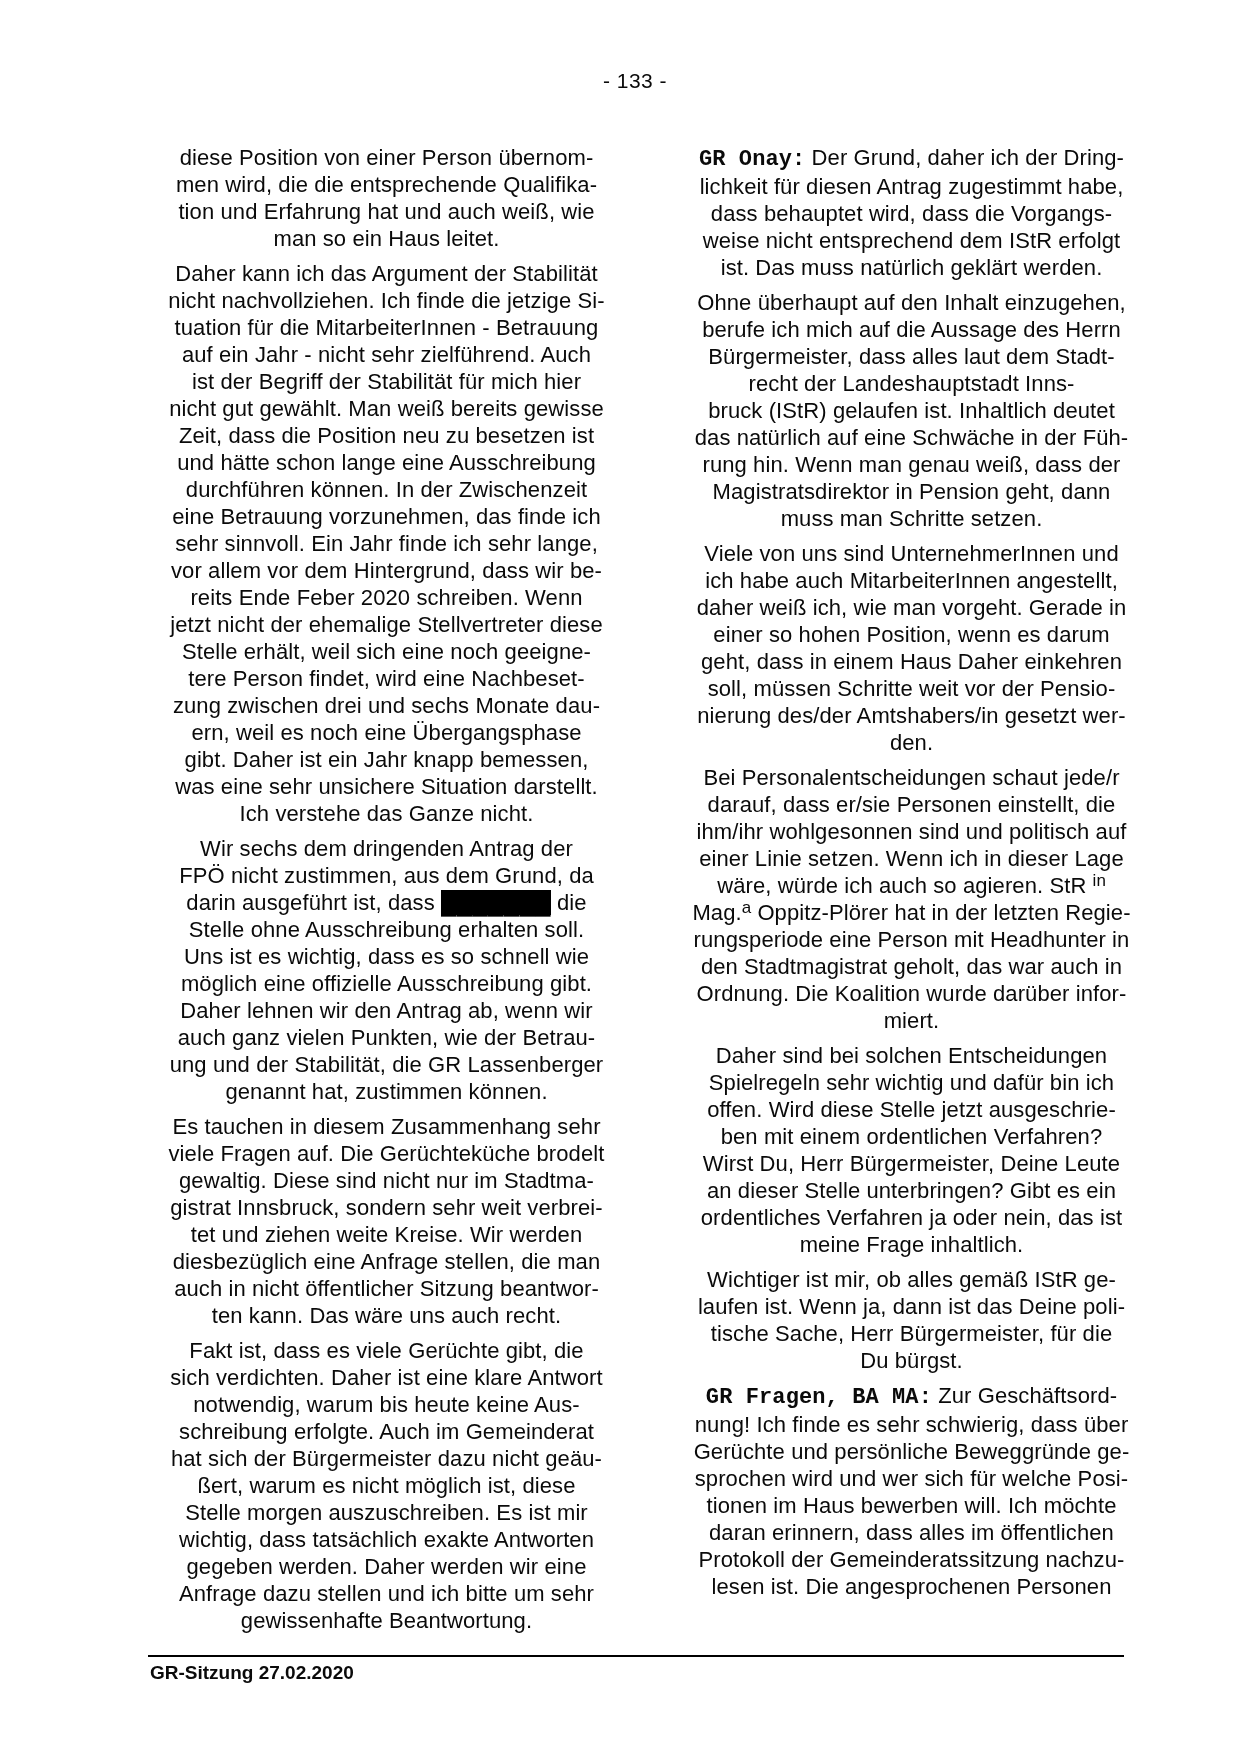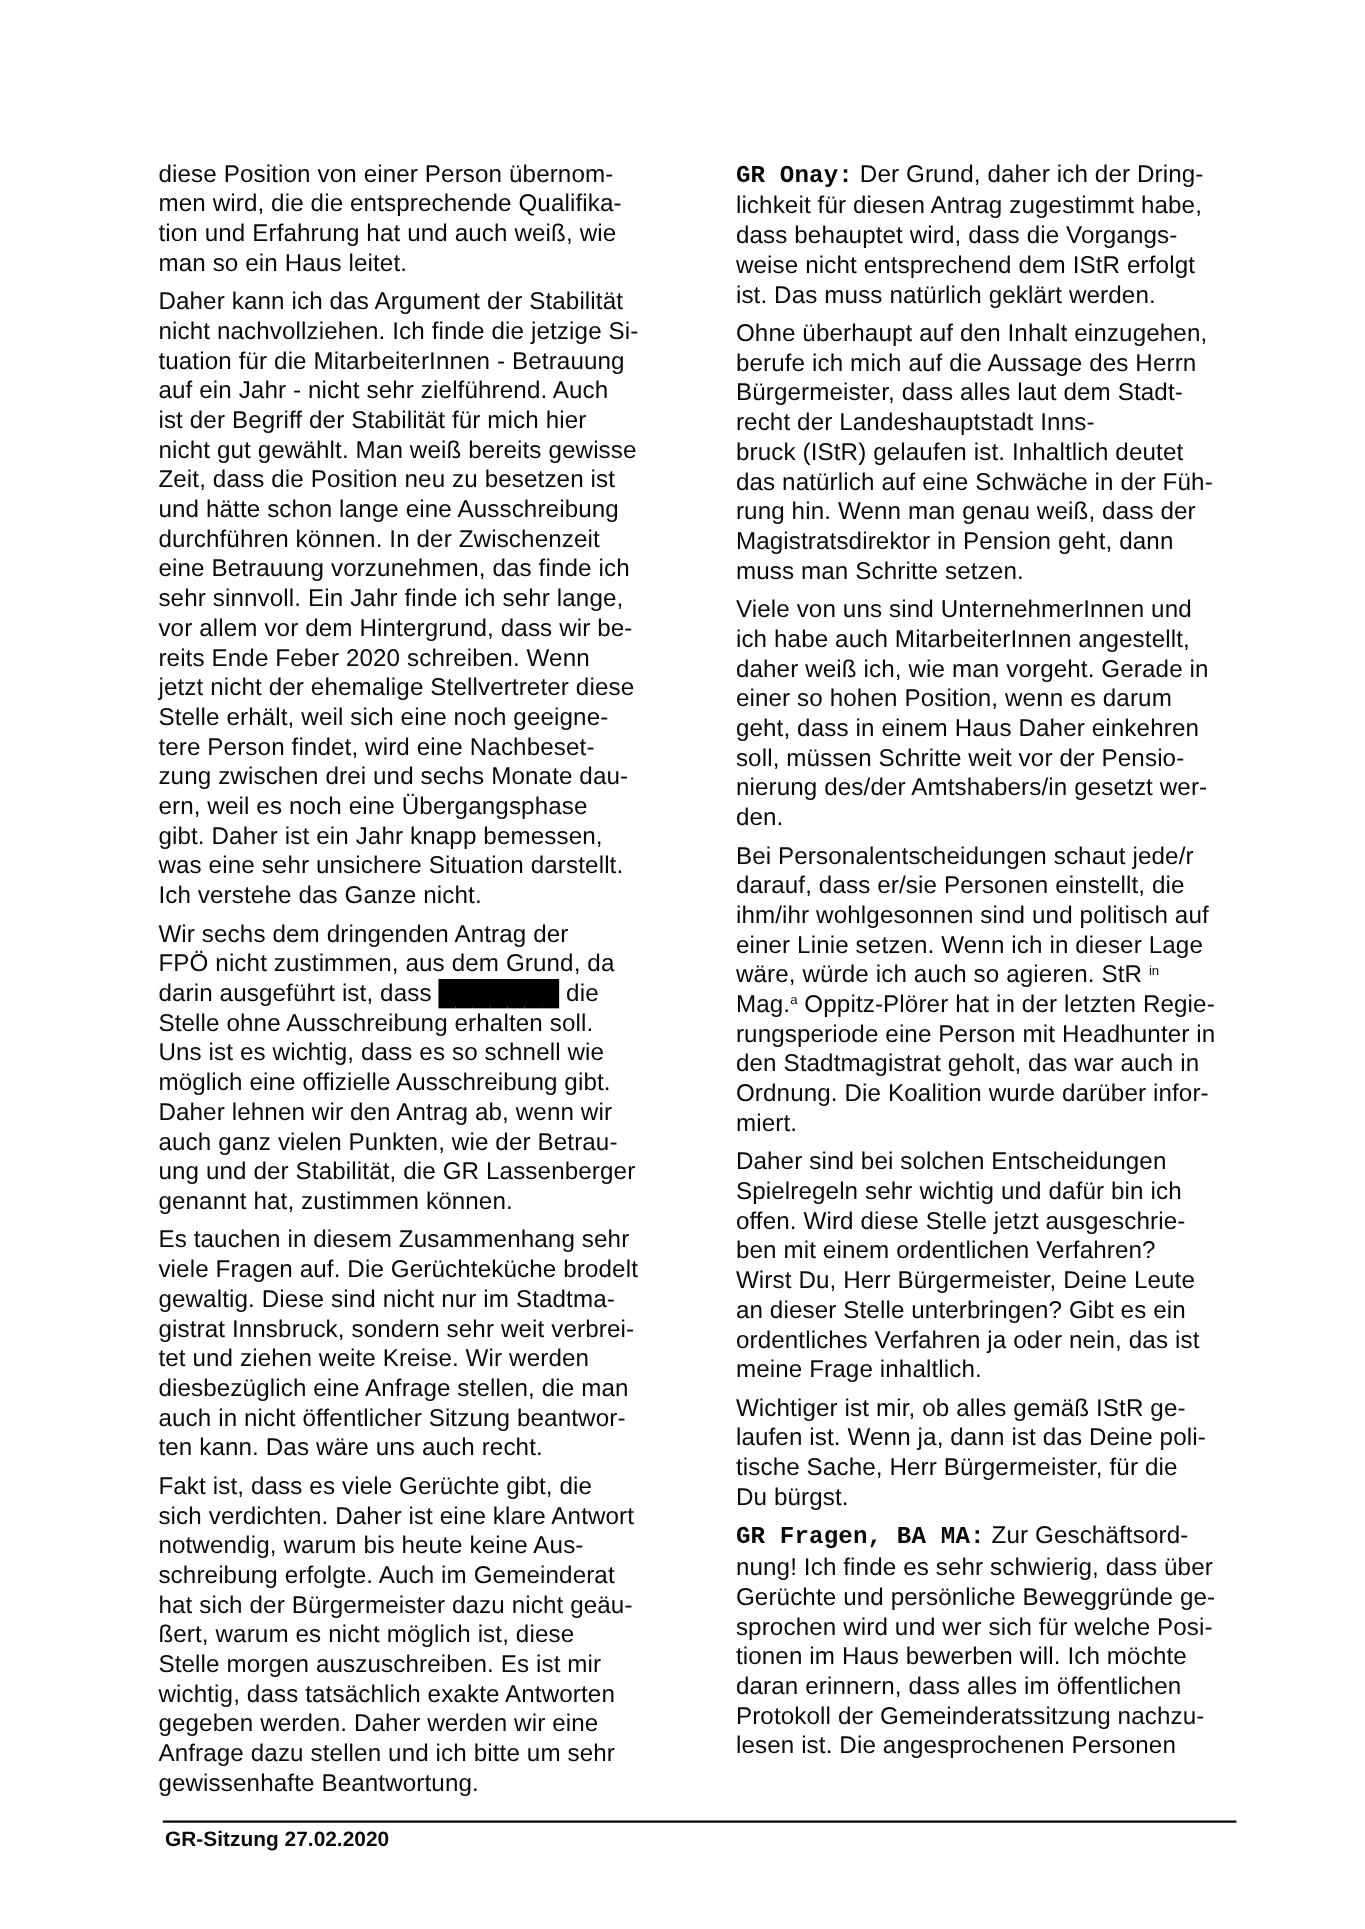--- a/index.html
+++ b/index.html
@@ -22,40 +22,41 @@
     left: 150px;
     top: 67px;
     width: 970px;
     text-align: center;
     font-size: 21px;
     line-height: 27px;
     letter-spacing: 0.5px;
   }
   .cols {
     position: absolute;
-    left: 144px;
+    left: 159px;
     top: 144px;
     width: 975px;
     display: flex;
     gap: 70px;
+    text-align: center;
   }
   .col {
     flex: 0 0 455px;
     width: 455px;
   }
   p.para {
     margin: 0 0 8px 0;
     font-size: 22px;
     line-height: 27px;
     white-space: pre;
     letter-spacing: 0.1px;
   }
   p.para b { font-weight: bold; font-family: Liberation Mono, monospace; }
   sup.suptext {
-    font-size: 12px;
+    font-size: 17px;
     line-height: 0;
     vertical-align: 7px;
     letter-spacing: 0;
   }
   .redact {
     background: #000000;
     color: #000000;
   }
   .footrule {
     position: absolute;
@@ -71,20 +72,21 @@
     top: 1661px;
     font-size: 19px;
     line-height: 24px;
     font-weight: bold;
   }
 </style>
 </head>
 <body>
 
 <div class="page">
+  <div class="pageno">- 133 -</div>
   <div class="cols">
     <div class="col">
         <p class="para"><span>diese Position von einer Person übernom-
 men wird, die die entsprechende Qualifika-
 tion und Erfahrung hat und auch weiß, wie
 man so ein Haus leitet.</span></p>
         <p class="para"><span>Daher kann ich das Argument der Stabilität
 nicht nachvollziehen. Ich finde die jetzige Si-
 tuation für die MitarbeiterInnen - Betrauung
 auf ein Jahr - nicht sehr zielführend. Auch

